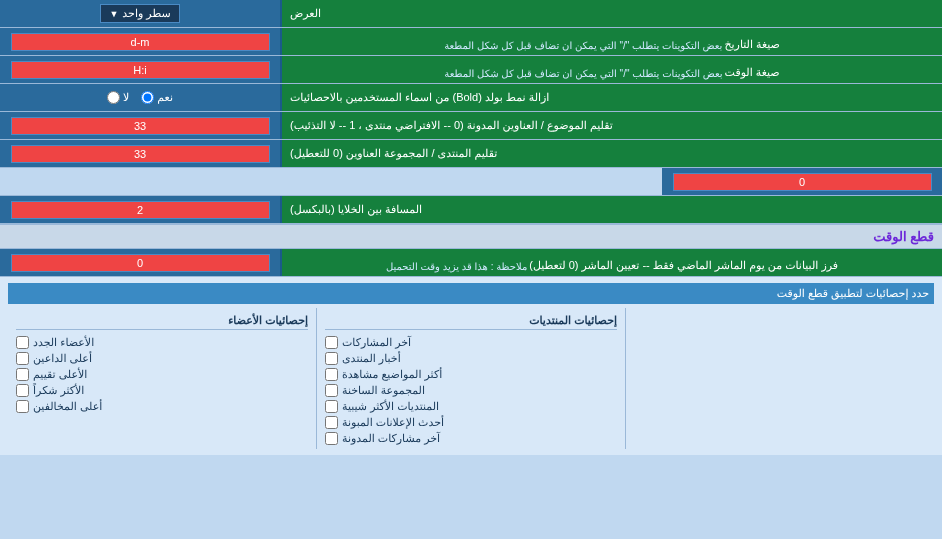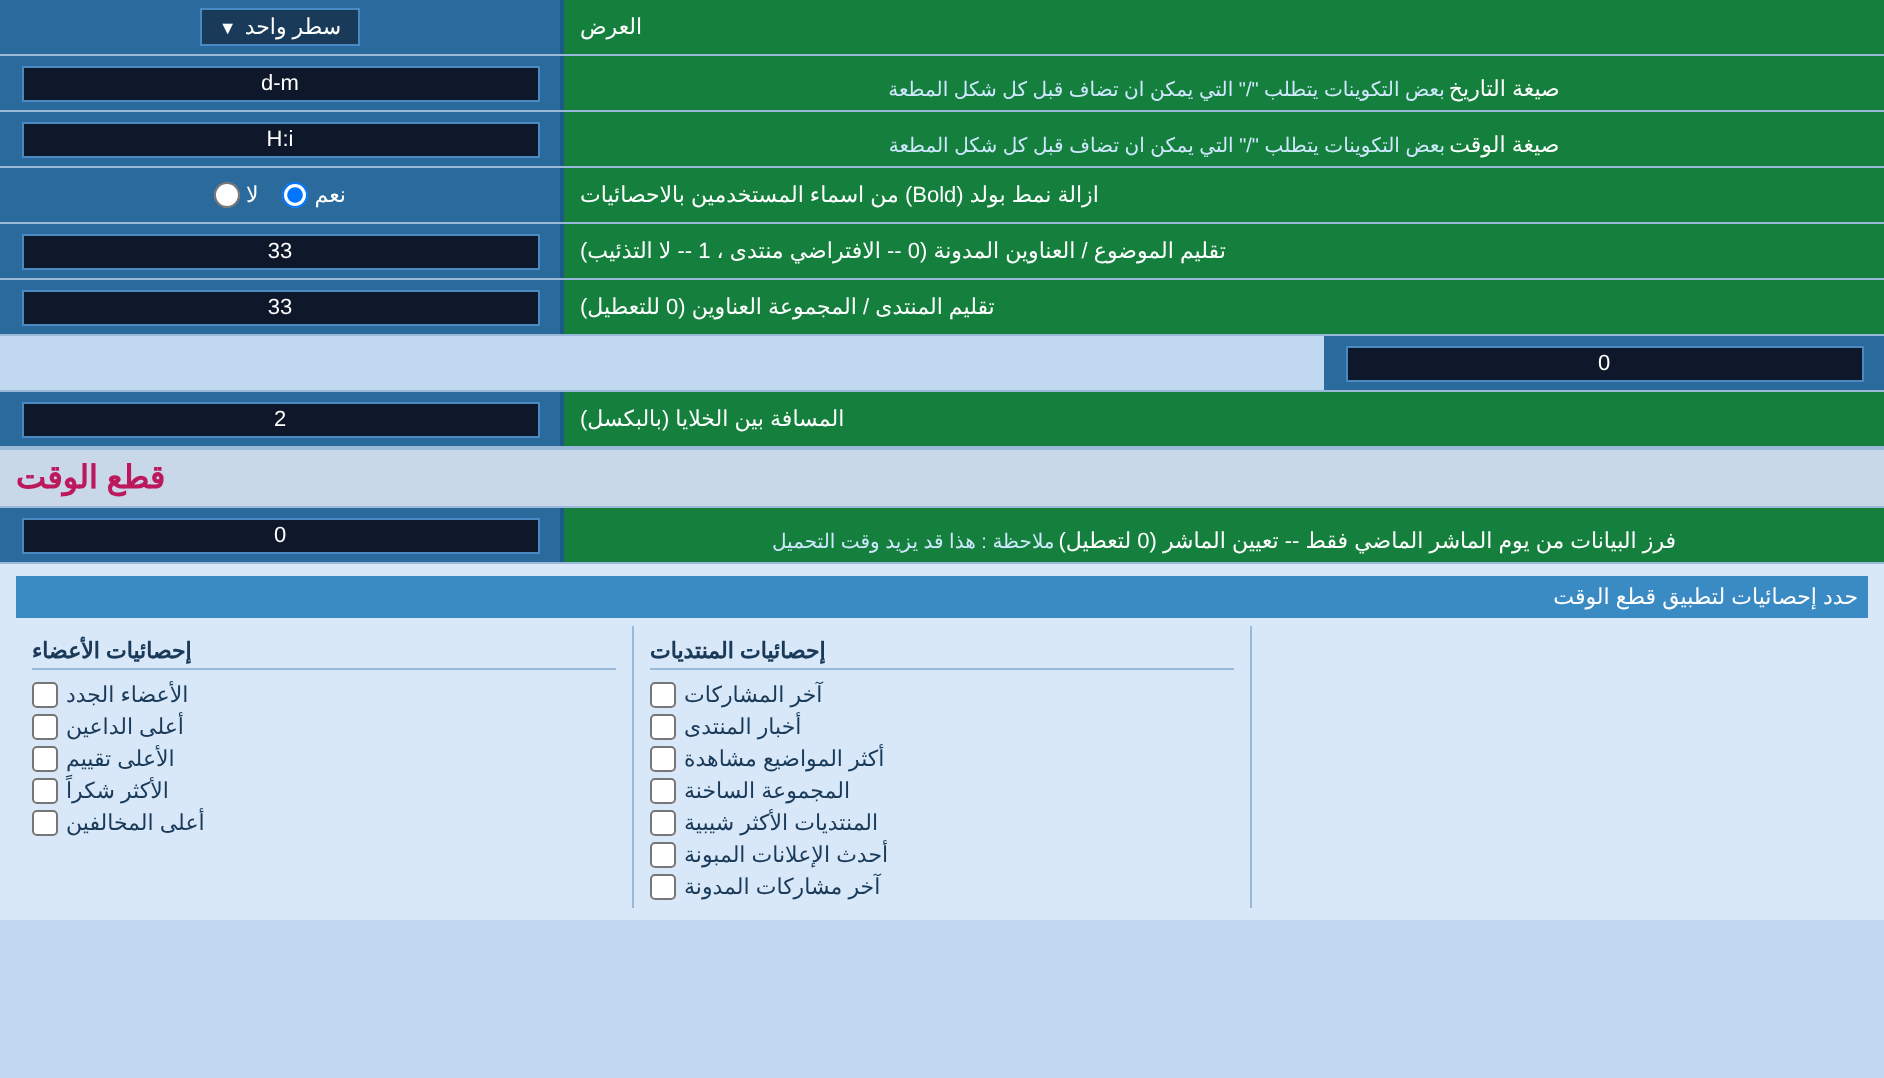--- a/index.html
+++ b/index.html
@@ -44,21 +44,21 @@
     }
     .input-cell {
       width: 280px;
       background: #2a6a9c;
       display: flex;
       align-items: center;
       justify-content: center;
       padding: 3px 6px;
     }
     .input-cell input[type="text"] {
-      background: #0f172a;
+      background: #ef4444;
       color: #fff;
       border: 1px solid #4a8ac4;
       padding: 2px 6px;
       width: 259px;
       text-align: center;
       font-size: 11px;
       direction: ltr;
     }
     .input-cell .dropdown-btn {
       background: #1a3a5a;
@@ -124,42 +124,42 @@
       align-items: center;
       gap: 4px;
       justify-content: flex-end;
       font-size: 11px;
       color: #1a3a5a;
     }
     .checkbox-item input[type="checkbox"] {
       cursor: pointer;
     }
     .col-header {
-      text-align: left;
+      text-align: right;
       font-weight: bold;
       color: #1a3a5a;
       font-size: 11px;
       padding: 2px 0;
       border-bottom: 1px solid #9ab8d8;
       margin-bottom: 3px;
     }
     .section-title-row {
       background: #c8d8e8;
       display: flex;
       align-items: center;
       padding: 4px 8px;
       border-bottom: 1px solid #9ab8d8;
       border-top: 1px solid #9ab8d8;
     }
     .section-title {
-      color: #be185d;
+      color: #6d28d9;
       font-weight: bold;
-      font-size: 16px;
+      font-size: 13px;
       flex: 1;
-      text-align: left;
+      text-align: right;
     }
   </style>
 </head>
 <body>
 
 <div class="container">
 
   <div class="row">
     <div class="label-cell">
       <span>العرض</span>

